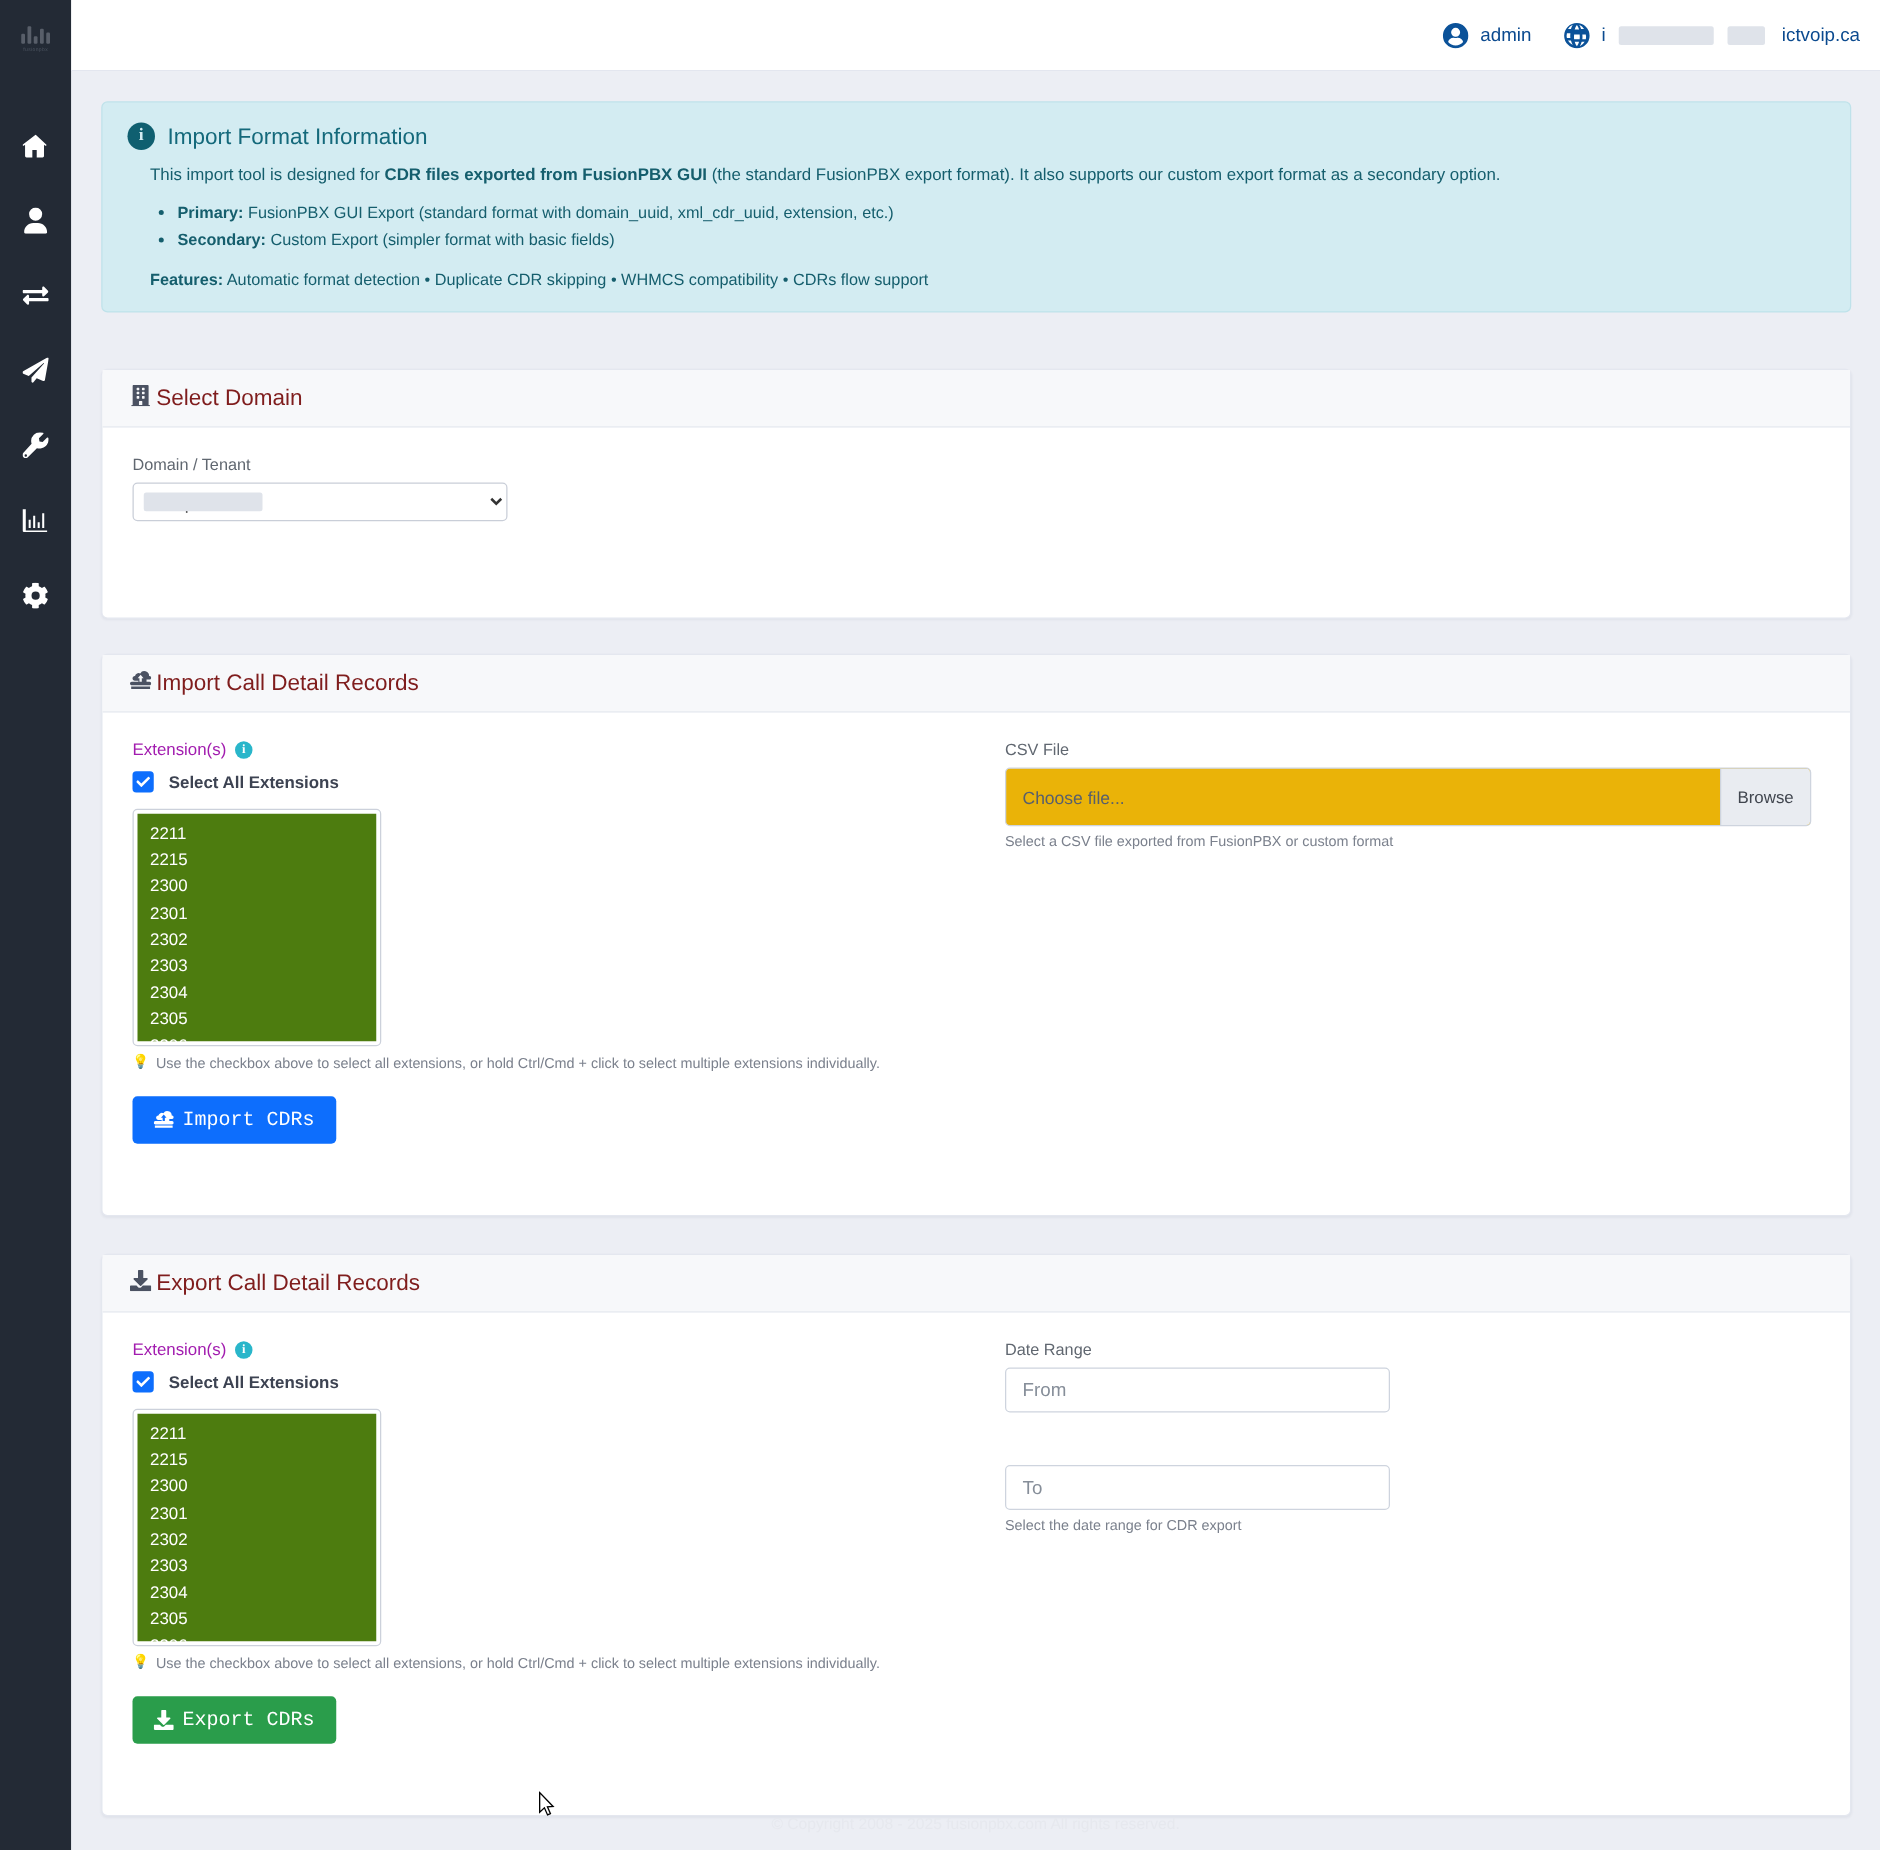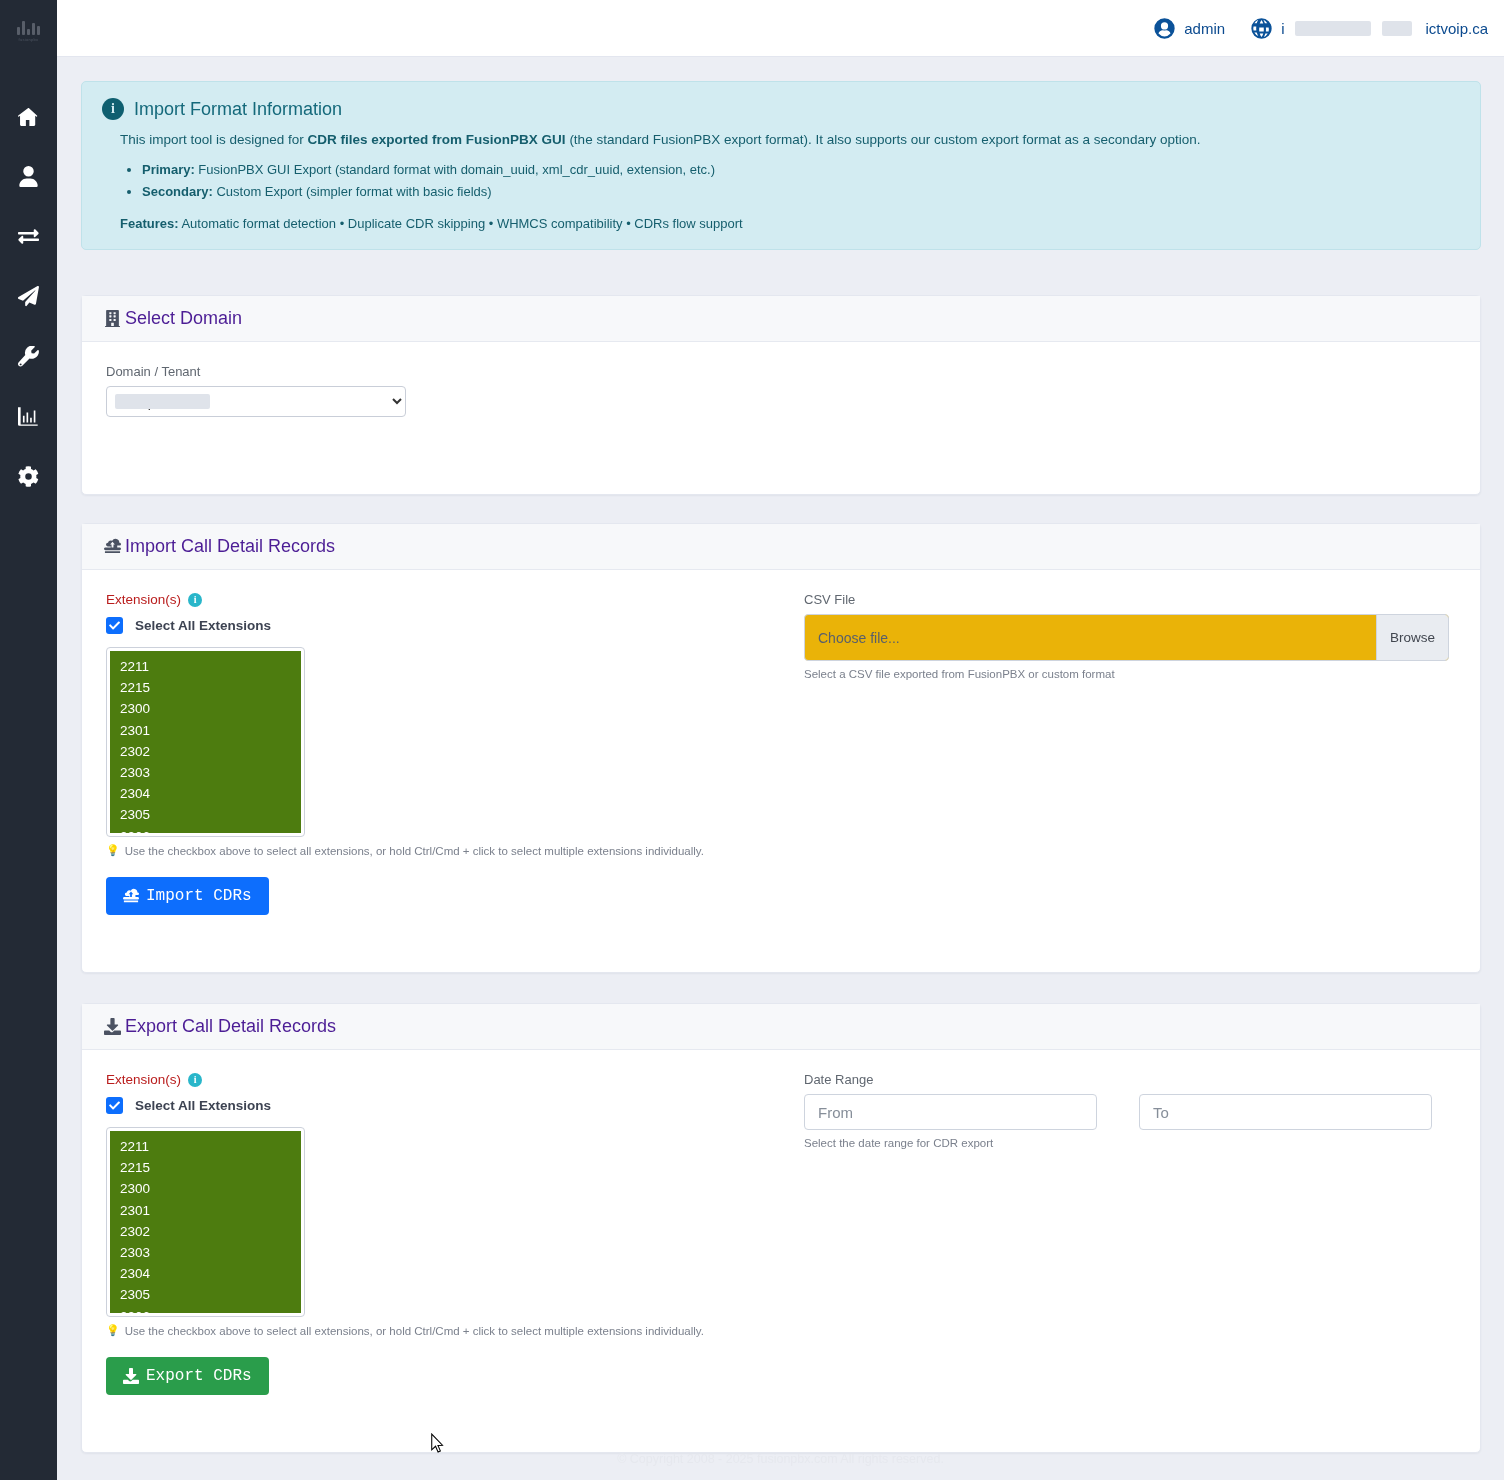--- a/index.html
+++ b/index.html
@@ -70,22 +70,22 @@
              line-height:1.75; color:#155e6d;}
   .alert-feat{ margin:12px 0 0 18px; font-size:13px; color:#155e6d;}
   b{font-weight:bold;}
 
   
   .card{ position:absolute; left:24px; width:1400px; background:#fff;
          border:1px solid #e4e7ef; border-radius:5px;
          box-shadow:0 1px 2px rgba(40,50,80,.06); }
   .card-head{ height:46px; background:#f7f8fa; border-bottom:1px solid #e6e9f0;
               display:flex; align-items:center; padding:0 22px; }
-  .card-head .htxt{ font-size:18px; color:#4c1d95; display:flex;
-                    align-items:center; gap:4px;}
+  .card-head .htxt{ font-size:18px; color:#7f1d1d; display:flex;
+                    gap:4px;}
   .card-head svg{ width:17px; height:17px; fill:#4b5262; }
   .card-body{ padding:22px 24px 26px 24px; position:relative; }
 
   #card-domain{ top:238px; height:200px; }
   #card-import{ top:466px; height:450px; }
   #card-export{ top:946px; height:450px; }
 
   .field-label{ font-size:13px; color:#606770; margin-bottom:7px; display:block;}
 
   select.domain-select{
@@ -95,21 +95,21 @@
   }
   .select-wrap{ position:relative; width:300px; }
   .select-redact{ position:absolute; left:9px; top:8px; width:95px; height:15px;
                   background:#dfe3ea; border-radius:2px; pointer-events:none;}
 
   .cols{ display:flex; gap:0; }
   .col-left{ width:676px; }
   .col-right{ width:650px; padding-left:22px;}
 
   .ext-label-row{ display:flex; align-items:center; gap:7px; margin-bottom:10px;}
-  .ext-label-row .lbl{ font-size:13.5px; color:#b91c1c;text-align:right; }
+  .ext-label-row .lbl{ font-size:13.5px; color:#a21caf;text-align:right; }
   .iicon{ width:14px; height:14px; border-radius:50%; background:#29b6ca;
           color:#fff; font-size:10px; font-weight:bold;
           font-family:"Liberation Serif", serif;
           display:flex; align-items:center; justify-content:center;}
 
   .chk-row{ display:flex; align-items:center; gap:12px; margin-bottom:13px;}
   .chk{ width:17px; height:17px; border-radius:3px; background:#0d6efd;
         display:flex; align-items:center; justify-content:center; cursor:pointer;}
   .chk svg{ width:11px; height:11px; fill:#fff; }
   .chk-lbl{ font-size:13.5px; font-weight:bold; color:#3d4352;}
@@ -135,21 +135,21 @@
   .file-row{ display:flex; width:645px; height:47px;
              border:1px solid #ced4de; border-radius:4px; overflow:hidden;
              background:#eab308;}
   .file-text{ flex:1; display:flex; align-items:center; padding-left:13px;
               font-size:14px; color:#585f6c; }
   .file-btn{ width:72px; background:#e9ecf1; border-left:1px solid #ced4de;
              display:flex; align-items:center; justify-content:center;
              font-size:13.5px; color:#41464f; cursor:pointer;}
   .help-sm{ font-size:11.5px; color:#7b818d; margin-top:7px; }
 
-  .date-row{ display:flex; gap:42px; }
+  .date-row{ display:flex; gap:42px;flex-direction:column; }
   .date-input{ width:308px; height:36px; border:1px solid #ced4de;
                border-radius:4px; padding:0 13px; font-size:15px;
                color:#333; background:#fff;
                font-family:"Liberation Sans", sans-serif;}
   .date-input::placeholder{ color:#868e99; }
 
   #footer{ position:absolute; left:57px; bottom:14px; width:1447px;
            text-align:center; font-size:12.5px; color:#e6e8ee; }
 
   #cursor{ position:absolute; left:430px; top:1433px; width:14px; height:20px;

